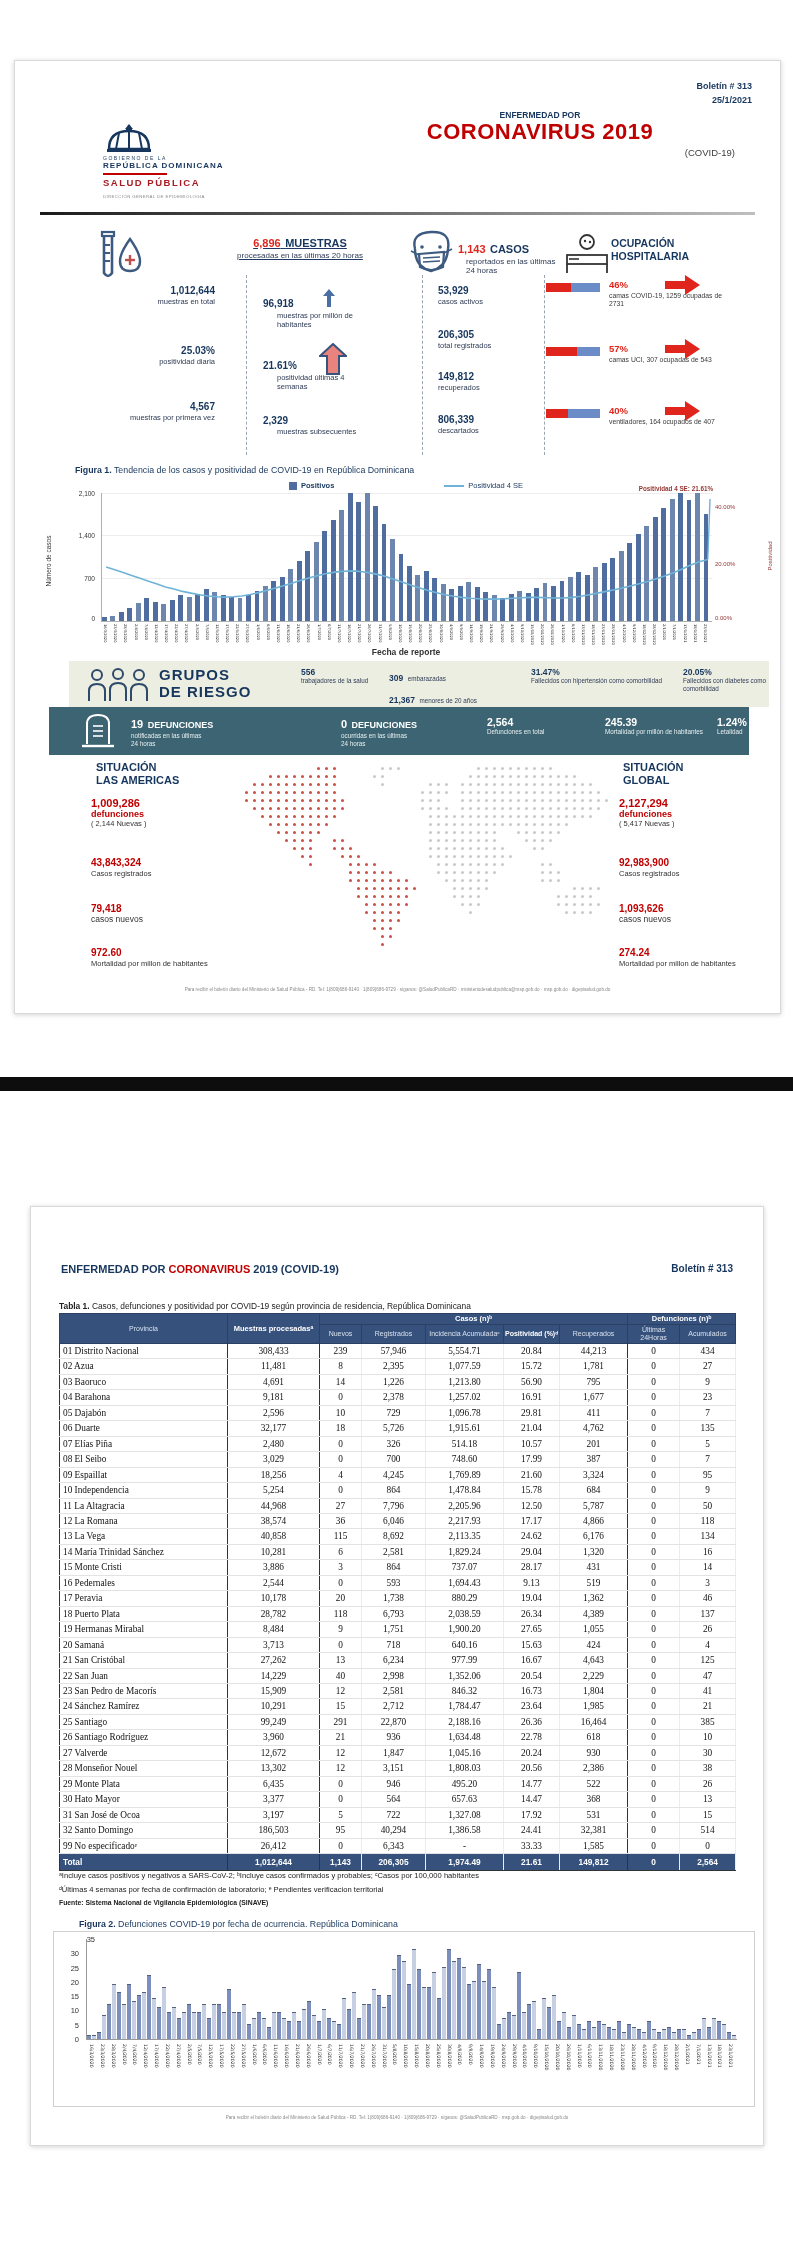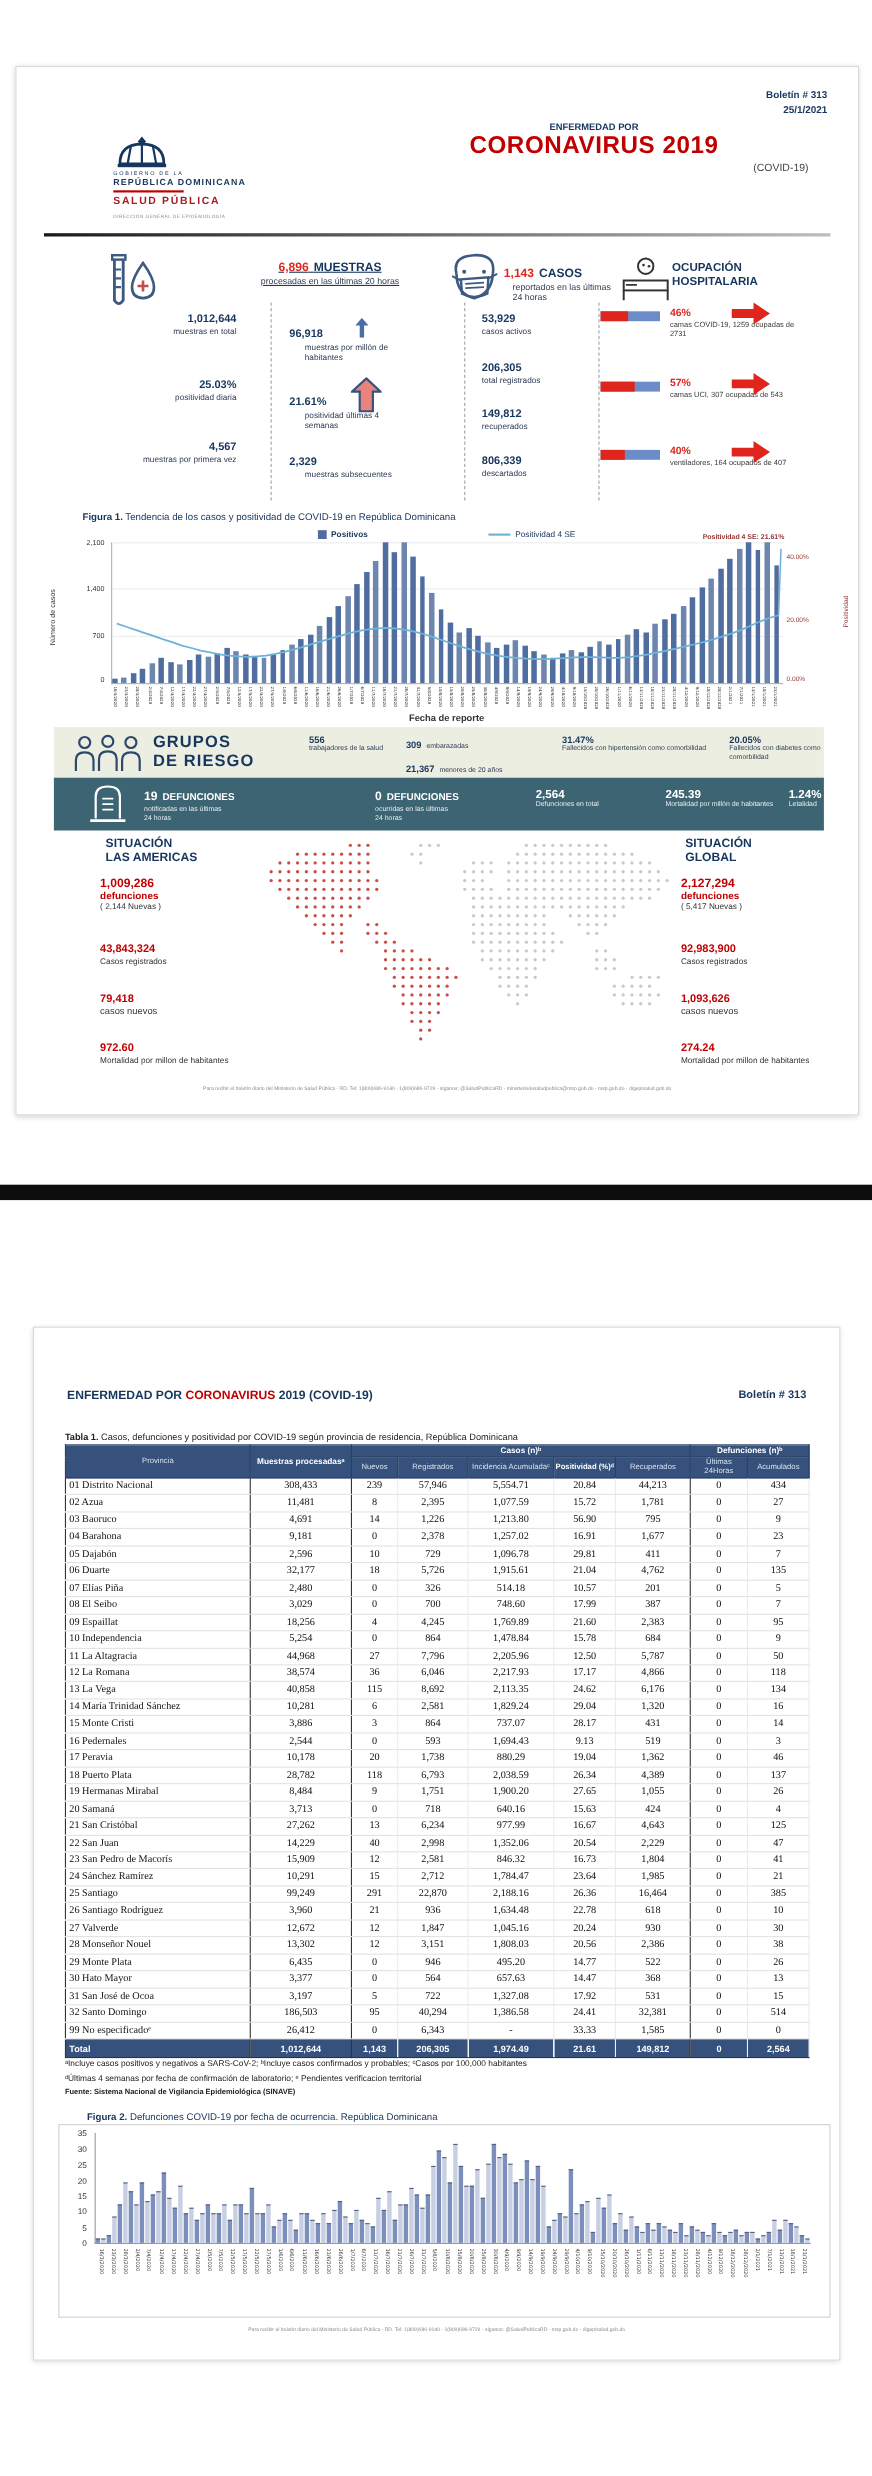--- a/index.html
+++ b/index.html
@@ -13,21 +13,21 @@
   .bigpct{font-weight:bold;font-size:9.5px;color:#e0261c;line-height:11px;}
   .hosp-bar{position:absolute;width:54px;height:9px;background:#6b8cc7;}
   .hosp-fill{position:absolute;left:0;top:0;height:9px;background:#e0261c;}
   .f1bar{position:absolute;bottom:0;background:#4f6d9e;}
   .f2bar{position:absolute;bottom:0;}
   .tick{position:absolute;font-size:6.5px;color:#333;text-align:right;width:34px;}
   .rtick{position:absolute;font-size:6px;color:#943634;width:40px;}
   .xlab{position:absolute;font-size:3.6px;color:#222;white-space:nowrap;transform:rotate(90deg);transform-origin:0 0;font-family:"DejaVu Sans",sans-serif;}
   .xlab2{position:absolute;font-size:4.6px;color:#333;white-space:nowrap;transform:rotate(90deg);transform-origin:0 0;font-family:"DejaVu Sans",sans-serif;}
   .gline{position:absolute;left:0;width:100%;height:1px;background:#ededed;}
-  .band-risk{position:absolute;background:#edeee2;}
+  .band-risk{position:absolute;background:#edeee2;margin-left:20px;}
   .band-death{position:absolute;background:#3c6472;color:#fff;}
   .risk-val{font-weight:bold;font-size:8.5px;color:#17365d;}
   .risk-lbl{font-size:6.3px;color:#2e3b55;line-height:7.5px;}
   .death-big{font-weight:bold;font-size:11px;}
   .death-sub{font-size:6.3px;color:#e8eef0;line-height:7.5px;}
   .amer-val{font-weight:bold;font-size:11px;color:#c00000;line-height:12px;}
   .amer-sub{font-weight:bold;font-size:9px;color:#c00000;}
   .amer-lbl{font-size:7.5px;color:#333;line-height:9px;}
   .situ{font-weight:bold;font-size:11px;color:#17365d;line-height:13px;}
   table.prov{border-collapse:collapse;table-layout:fixed;width:676px;border:1px solid #333;}
@@ -1054,21 +1054,21 @@
           <td>0</td>
           <td>7</td>
         </tr>
         <tr>
           <td class="prov">09 Espaillat</td>
           <td class="mues">18,256</td>
           <td>4</td>
           <td>4,245</td>
           <td>1,769.89</td>
           <td>21.60</td>
-          <td class="rec">2,383</td>
+          <td class="rec">3,324</td>
           <td>0</td>
           <td>95</td>
         </tr>
         <tr>
           <td class="prov">10 Independencia</td>
           <td class="mues">5,254</td>
           <td>0</td>
           <td>864</td>
           <td>1,478.84</td>
           <td>15.78</td>
@@ -1346,21 +1346,21 @@
   <div class="fn" style="left:28px;top:664px;width:690px;">ᵃIncluye casos positivos y negativos a SARS-CoV-2; ᵇIncluye casos confirmados y probables; ᶜCasos por 100,000 habitantes</div>
   <div class="fn" style="left:28px;top:678px;width:690px;">ᵈÚltimas 4 semanas por fecha de confirmación de laboratorio; ᵉ Pendientes verificacion territorial</div>
   <div class="fn" style="left:28px;top:692px;font-size:6.8px;font-weight:bold;">Fuente: Sistema Nacional de Vigilancia Epidemiológica (SINAVE)</div>
 
   <div class="abs" style="left:48px;top:712px;font-size:8.8px;color:#17365d;">
     <span style="font-weight:bold;">Figura 2.</span><span> Defunciones COVID-19 por fecha de ocurrencia. República Dominicana</span>
   </div>
 
   <div class="abs" style="left:22px;top:724px;width:700px;height:174px;border:1px solid #d0d0d0;"></div>
   <div id="fig2-yticks">
-      <div class="tick" style="left: 14px; top: 728px; font-size: 7.5px;">35</div>
+      <div class="tick" style="left: 30px; top: 728px; font-size: 7.5px;">35</div>
       <div class="tick" style="left: 14px; top: 742.3px; font-size: 7.5px;">30</div>
       <div class="tick" style="left: 14px; top: 756.6px; font-size: 7.5px;">25</div>
       <div class="tick" style="left: 14px; top: 770.9px; font-size: 7.5px;">20</div>
       <div class="tick" style="left: 14px; top: 785.1px; font-size: 7.5px;">15</div>
       <div class="tick" style="left: 14px; top: 799.4px; font-size: 7.5px;">10</div>
       <div class="tick" style="left: 14px; top: 813.7px; font-size: 7.5px;">5</div>
       <div class="tick" style="left: 14px; top: 828px; font-size: 7.5px;">0</div>
     </div>
   <div class="abs" id="fig2-plot" style="left:55px;top:732px;width:650px;height:100px;border-left:1px solid #999;border-bottom:1px solid #999;">
     <div id="fig2-bars" class="abs" style="left:0;top:0;width:650px;height:100px;">

